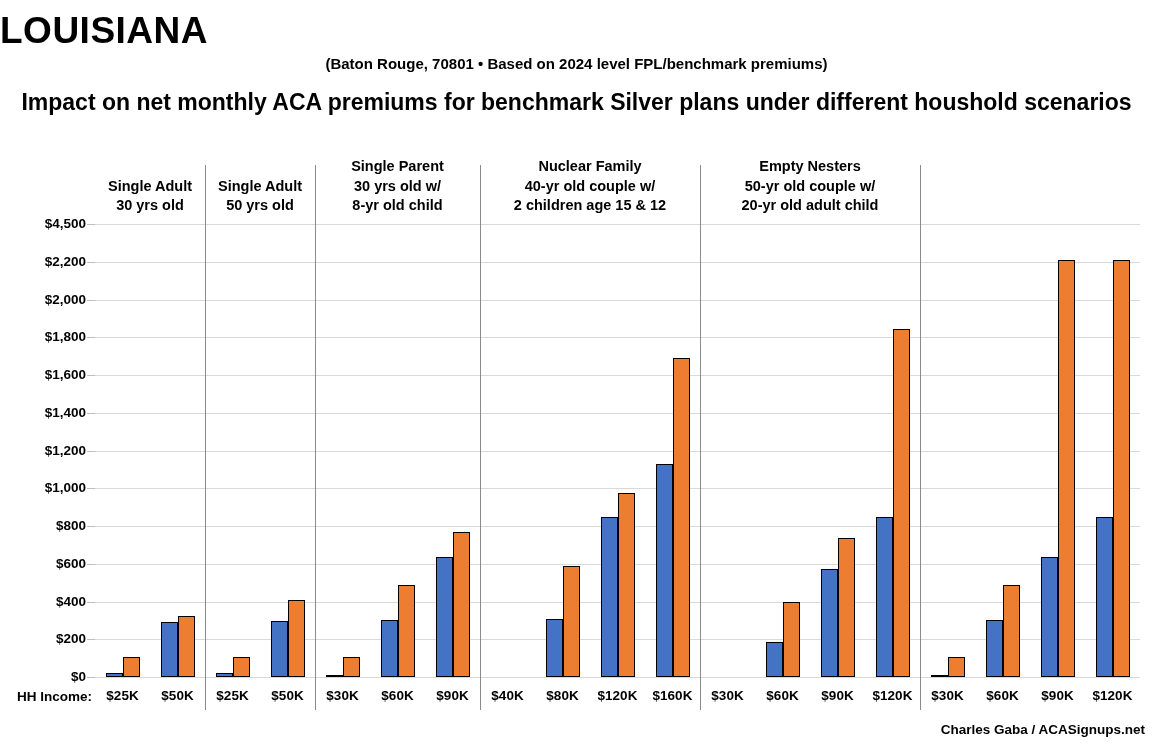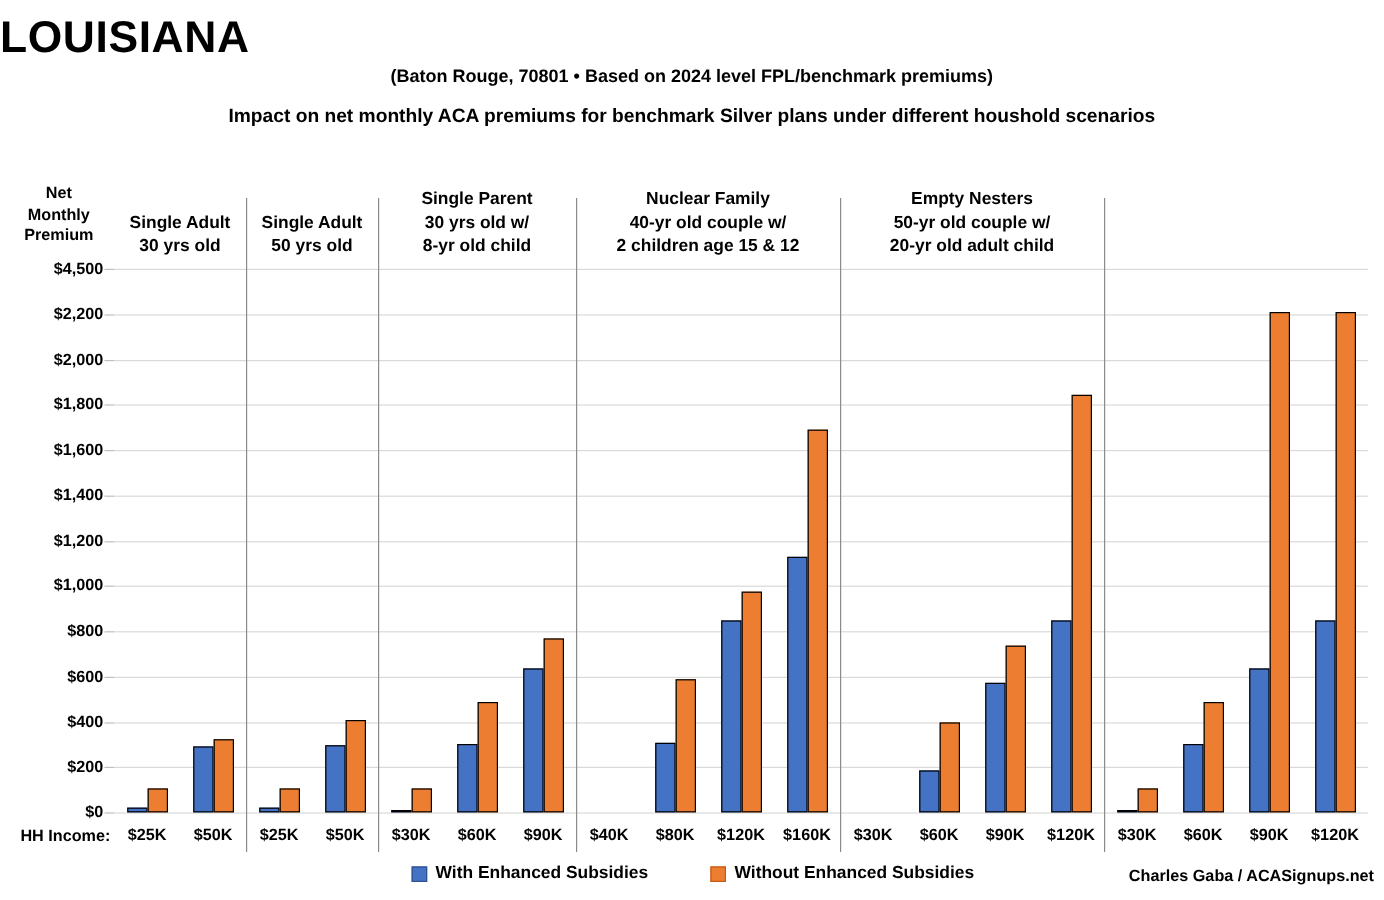--- a/index.html
+++ b/index.html
@@ -4,21 +4,21 @@
 <style>
   html,body{margin:0;padding:0;background:#ffffff;}
   *{box-sizing:border-box;}
   body{font-family:"Liberation Sans", sans-serif; -webkit-font-smoothing:antialiased;}
   .canvas{position:relative;width:1153px;height:750px;background:#ffffff;overflow:hidden;}
   .title{position:absolute;top:10px;left:0;width:1153px;
          font-size:37px;font-weight:800;letter-spacing:.5px;color:#000;}
   .subtitle{position:absolute;top:55px;left:0;width:1153px;text-align:center;
             font-size:15px;font-weight:bold;color:#000;}
   .desc{position:absolute;top:86px;left:0;width:1153px;text-align:center;
-        font-size:16px;font-weight:bold;color:#000;line-height:1.45;}
+        font-size:23px;font-weight:bold;color:#000;line-height:1.45;}
   .y-axis-title{position:absolute;top:152px;left:6px;width:86px;text-align:center;
         font-size:13.5px;font-weight:bold;white-space:pre-line;line-height:1.3;color:#000;}
   .group-header{position:absolute;display:flex;align-items:flex-end;justify-content:center;
         text-align:center;font-size:14.5px;font-weight:bold;line-height:1.35;
         white-space:pre-line;color:#000;}
   .tick-label{position:absolute;text-align:right;font-size:13.5px;font-weight:bold;color:#000;}
   .gridline{position:absolute;height:1px;background:#d9d9d9;}
   .tick-dash{position:absolute;height:1px;background:#bfbfbf;}
   .divider{position:absolute;width:1px;background:#8a8a8a;}
   .bar{position:absolute;border:1px solid #000;}
@@ -33,38 +33,25 @@
 </head>
 <body>
 
 <div class="canvas">
   <div class="title">LOUISIANA</div>
   <div class="subtitle">(Baton Rouge, 70801 • Based on 2024 level FPL/benchmark premiums)</div>
   <div class="desc">
     <div>Impact on net monthly ACA premiums for benchmark Silver plans under different houshold scenarios</div>
   </div>
 
-  <div class="y-axis-title">Net
-Monthly
-Premium</div>
 
   <div id="plot"></div>
 
   <div class="hh-label">HH Income:</div>
 
-  <div class="legend">
-    <div class="legend-item">
-      <span class="swatch" id="swatch0" style="background: rgb(68, 114, 196); border: 1px solid rgb(47, 82, 143);"></span>
-      <span>With Enhanced Subsidies</span>
-    </div>
-    <div class="legend-item">
-      <span class="swatch" id="swatch1" style="background: rgb(237, 125, 49); border: 1px solid rgb(197, 90, 17);"></span>
-      <span>Without Enhanced Subsidies</span>
-    </div>
-  </div>
 
   <div class="credit">Charles Gaba / ACASignups.net</div>
 <div class="gridline" style="left: 95px; width: 1045px; top: 677px;"></div>
     <div class="tick-dash" style="left: 87px; width: 8px; top: 677px;"></div>
     <div class="tick-label" style="left: 4px; width: 82px; top: 669px;">$0</div>
     <div class="gridline" style="left: 95px; width: 1045px; top: 639.25px;"></div>
     <div class="tick-dash" style="left: 87px; width: 8px; top: 639.25px;"></div>
     <div class="tick-label" style="left: 4px; width: 82px; top: 631.25px;">$200</div>
     <div class="gridline" style="left: 95px; width: 1045px; top: 601.5px;"></div>
     <div class="tick-dash" style="left: 87px; width: 8px; top: 601.5px;"></div>

